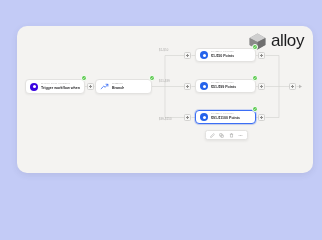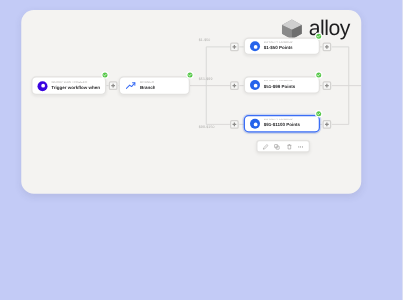--- a/index.html
+++ b/index.html
@@ -5,22 +5,22 @@
   * { box-sizing: border-box; margin: 0; padding: 0; }
   html, body {
     width: 322px; height: 200px;
     overflow: hidden;
     font-family: "Liberation Sans", sans-serif;
   }
   body { background: #c3cbf6; position: relative; }
 
   .canvas-card {
     position: absolute;
-    left: 17px; top: 8px;
-    width: 272px; height: 147px;
+    left: 17px; top: 26px;
+    width: 296px; height: 147px;
     background: #f4f3f1;
     border-radius: 10px;
     box-shadow: 0 2px 6px rgba(60,60,90,0.10);
     overflow: hidden;
   }
 
   
   .logo-wrap {
     position: absolute;
     right: 9px; top: 6px;

